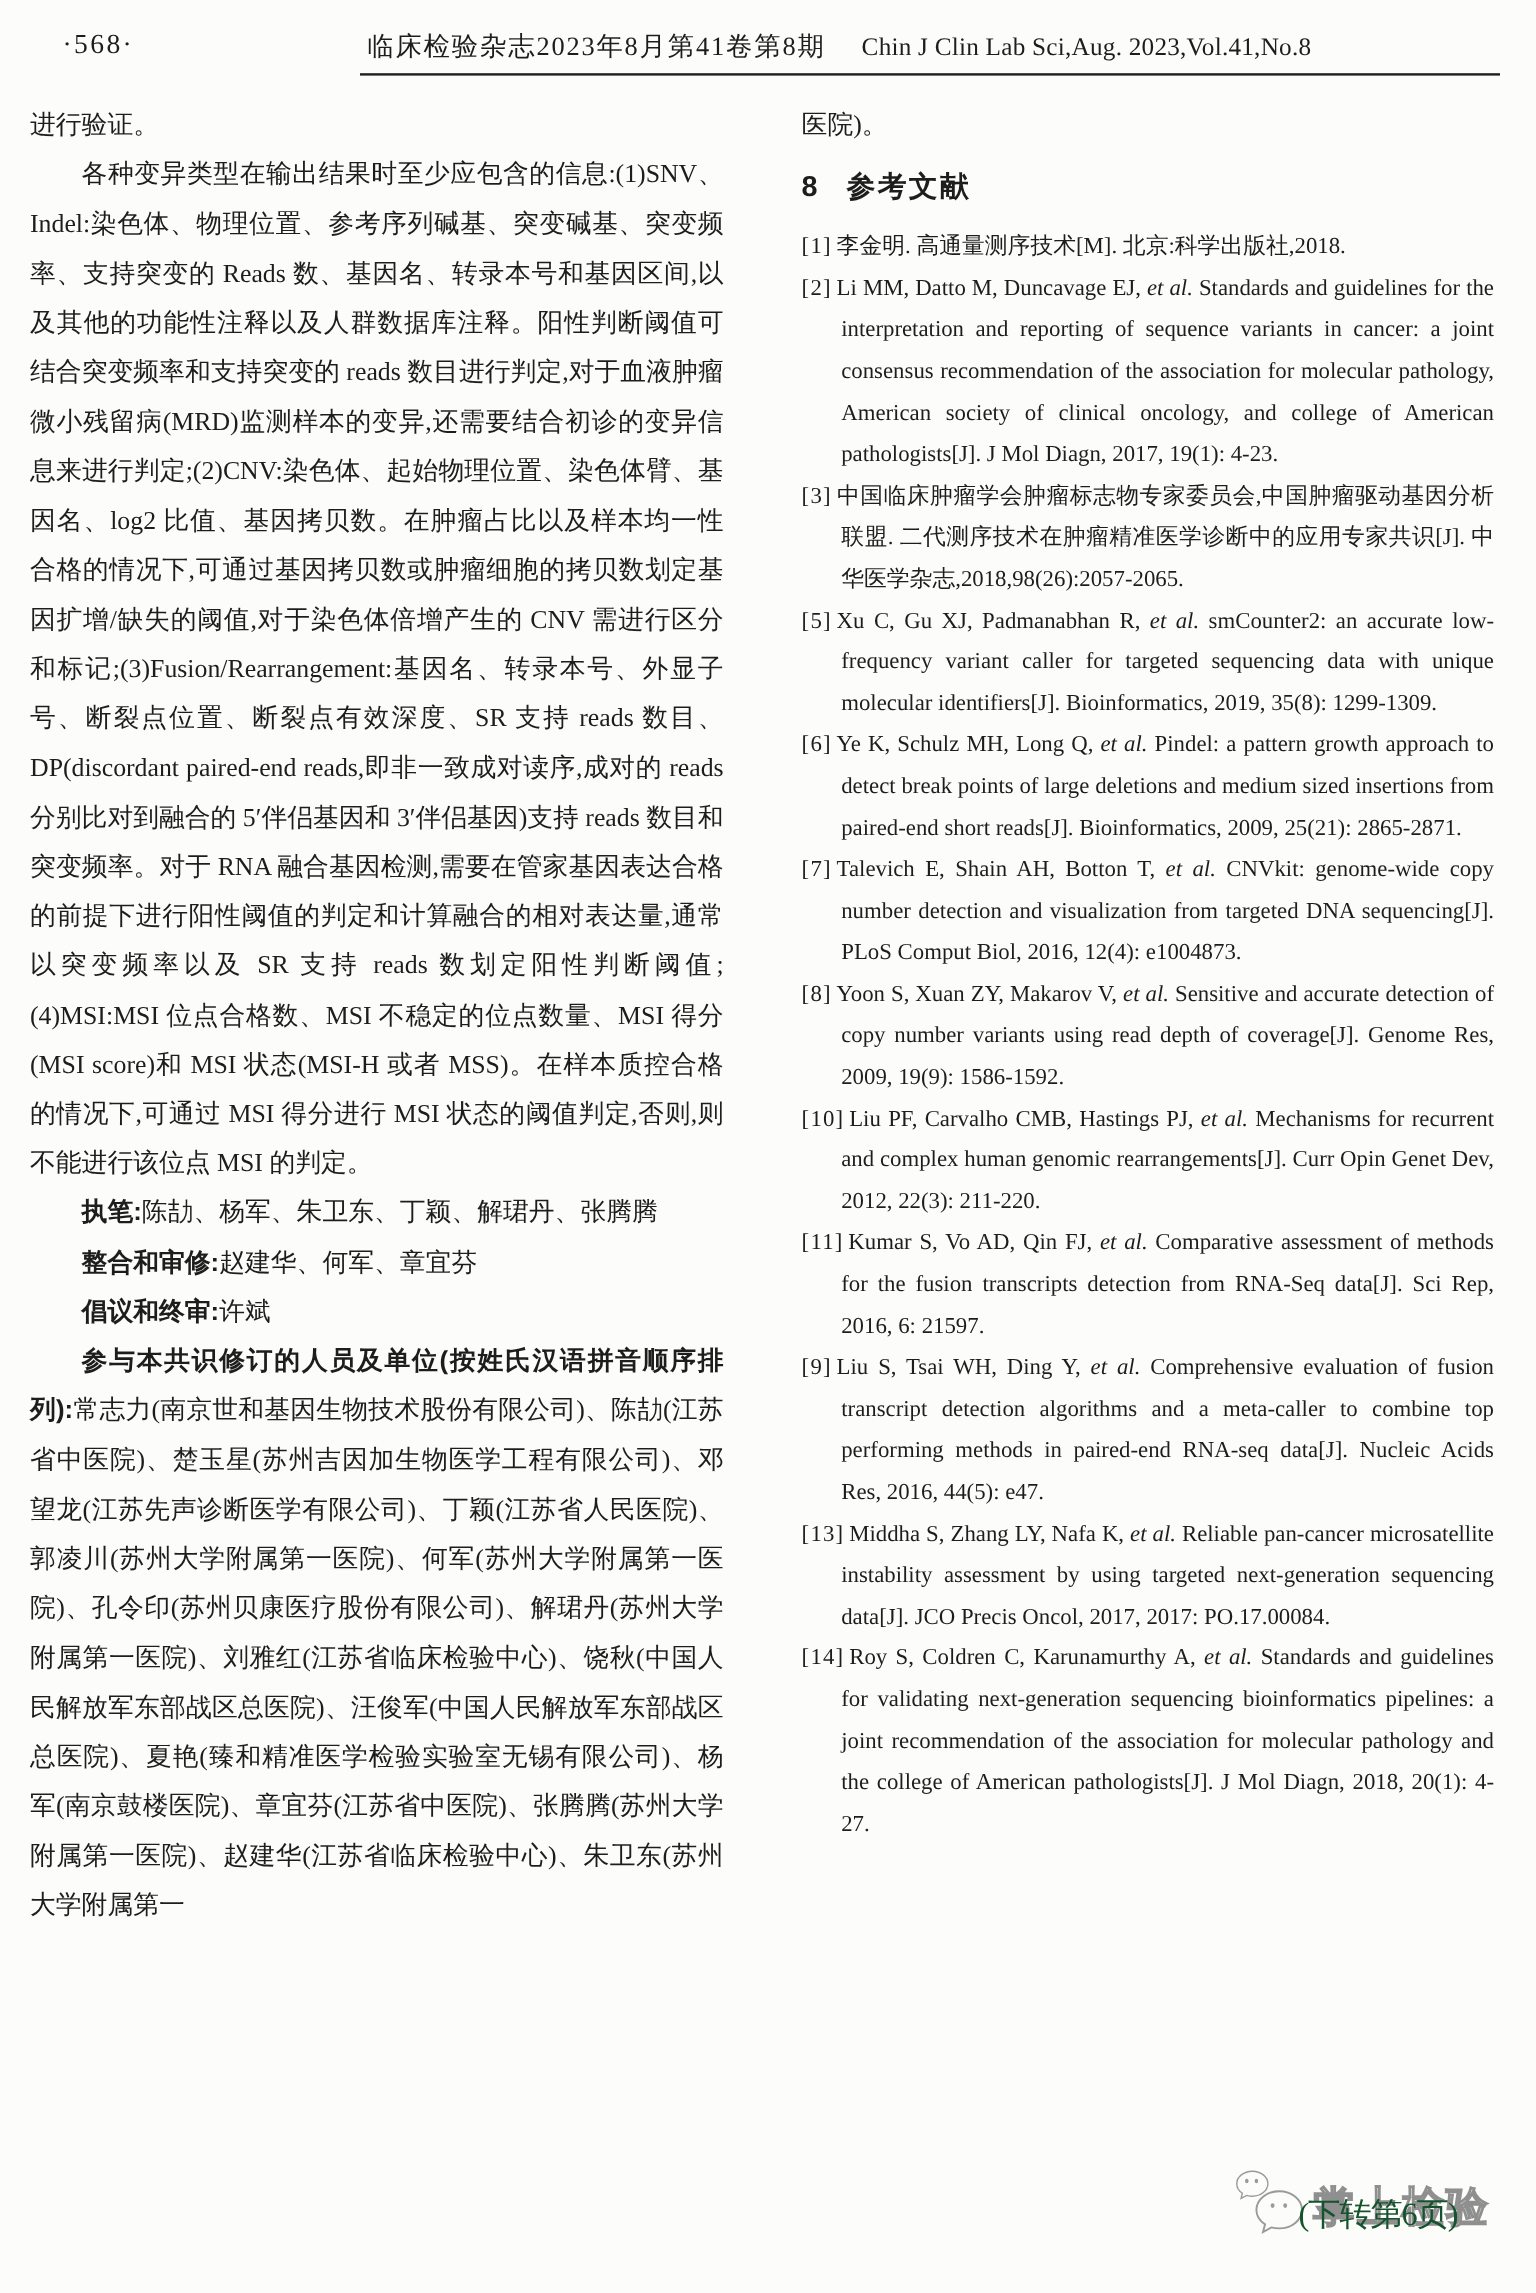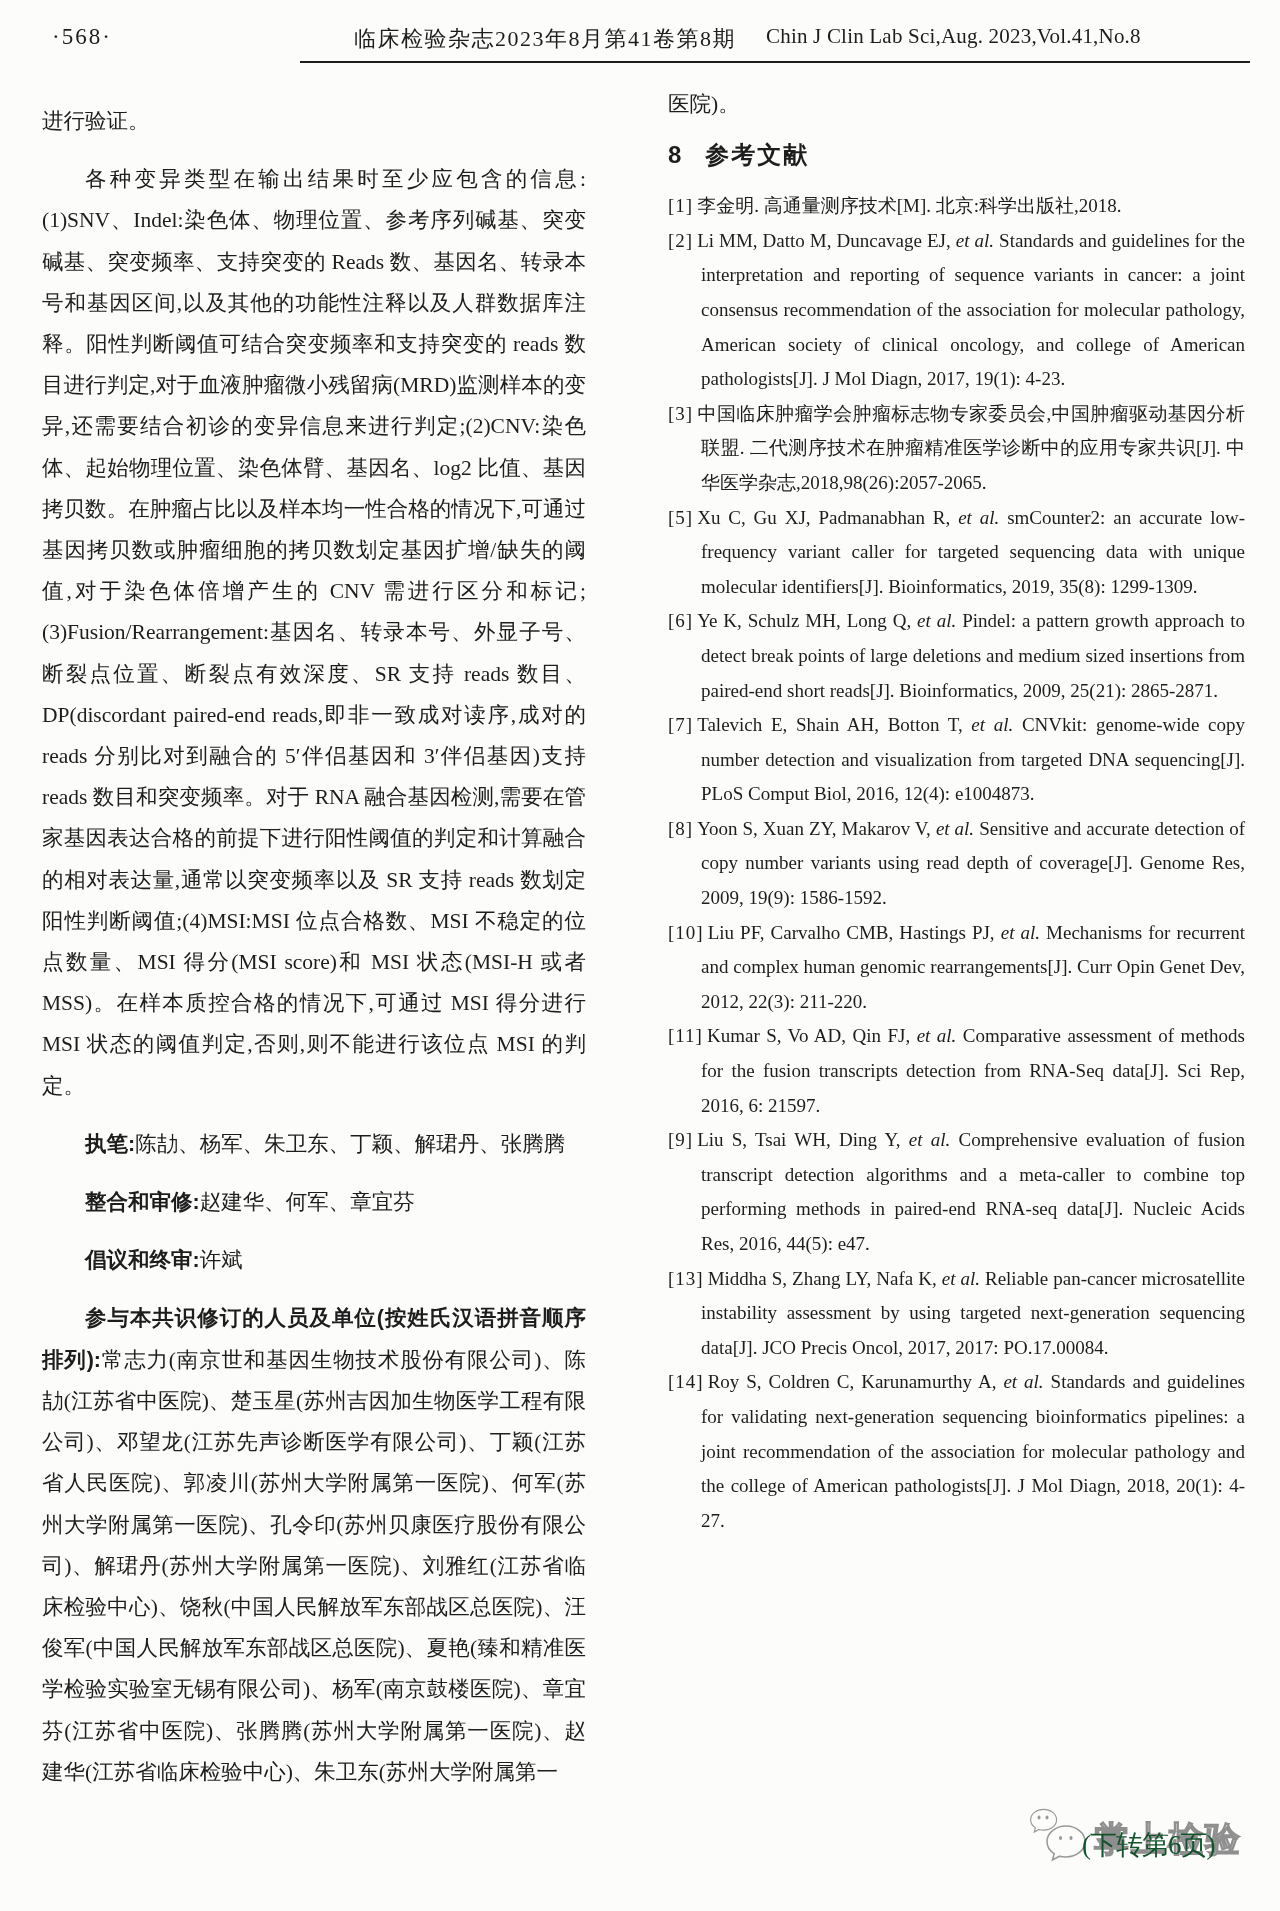--- a/index.html
+++ b/index.html
@@ -12,34 +12,34 @@
     color:#1d1d1d;
     font-family:"Liberation Serif","DejaVu Serif",serif;
   }
   
   .page-num{
     position:absolute;left:52px;top:24px;
     font-size:23px;letter-spacing:2px;
   }
   .journal-line{
     position:absolute;left:306px;top:24px;
-    white-space:nowrap;display:flex;align-items:flex-start;gap:30px;margin-left:48px;
+    white-space:nowrap;display:flex;align-items:center;gap:30px;
   }
   .journal-cn{font-size:22px;letter-spacing:1.5px;}
   .journal-en{font-size:21px;letter-spacing:.2px;}
   .header-rule{
     position:absolute;left:300px;top:61px;
     width:950px;height:2.4px;background:#1e1e1e;
   }
   
   .col{position:absolute;top:84px;text-align:justify;}
   .col-left{left:25px;width:578px;}
   .col-right{left:668px;width:577px;}
   .body-text{font-size:21.5px;line-height:41.2px;}
-  .body-text p{margin:17px;}
+  .body-text p{margin:0;}
   .indent{text-indent:2em;}
   .cn-bold{
     font-family:"Liberation Sans","DejaVu Sans",sans-serif;
     font-weight:700;
   }
   
   .ref-heading{
     margin:14px 0 18px 0;
     font-family:"Liberation Sans","DejaVu Sans",sans-serif;
     font-weight:700;font-size:24px;letter-spacing:2px;

